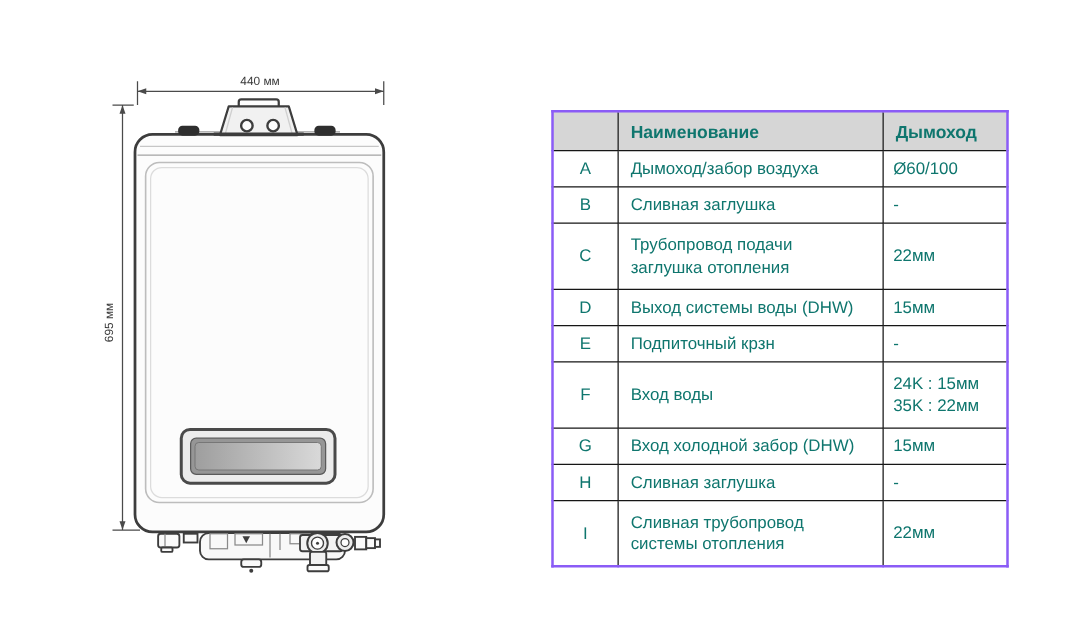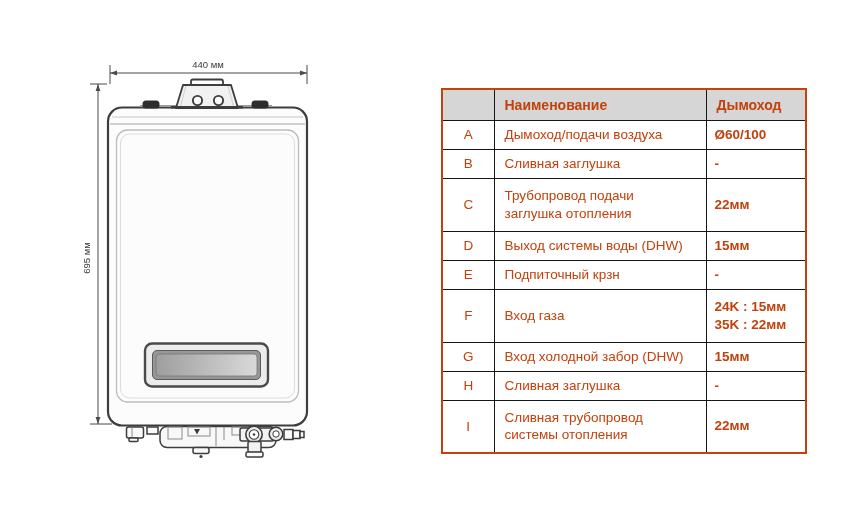--- a/index.html
+++ b/index.html
@@ -9,34 +9,34 @@
   .page { position: absolute; left: 0; top: 0; width: 864px; height: 508px; background: #ffffff; }
 
   
   .boiler-svg { position: absolute; left: 55px; top: 38px; width: 290px; height: 432px; }
   .dim-text { font-family: "Liberation Sans", sans-serif; font-size: 9.5px; fill: #3a3a3a; }
 
   
   .spec-table {
     position: absolute; left: 441px; top: 88px;
     border-collapse: collapse; table-layout: fixed; width: 364px;
-    font-size: 13.5px; color: #c2410c;
-    border: 2px solid #c2410c;
+    font-size: 13.5px; color: #0f766e;
+    border: 2px solid #8b5cf6;
   }
   .spec-table th, .spec-table td { border: 1.5px solid #161616; }
   .spec-table thead th {
     background: #d6d6d6; font-weight: bold; font-size: 14px;
     text-align: left; padding: 4px 6px 4px 10px; height: 31px;
   }
   .spec-table thead th.c-letter { padding: 0; }
   .spec-table tr.h1 { height: 29px; }
   .spec-table tr.h2 { height: 53px; }
   .c-letter { width: 52px; text-align: center; }
   .c-name  { width: 212px; padding: 3px 8px 3px 10px; line-height: 1.3; white-space: pre-line; }
-  .c-diam  { width: 100px; padding: 3px 6px 3px 8px; line-height: 1.3; white-space: pre-line; font-weight: bold; }
+  .c-diam  { width: 100px; padding: 3px 6px 3px 8px; line-height: 1.3; white-space: pre-line; }
 </style>
 </head>
 <body>
 
 <div class="page">
 
   <svg class="boiler-svg" viewBox="55 38 290 432" xmlns="http://www.w3.org/2000/svg">
     <defs>
       <linearGradient id="screenGrad" x1="0" y1="0" x2="1" y2="0">
         <stop offset="0" stop-color="#9e9e9e"></stop>
@@ -127,21 +127,21 @@
     <thead>
       <tr>
         <th class="c-letter"></th>
         <th>Наименование</th>
         <th>Дымоход</th>
       </tr>
     </thead>
     <tbody>
       <tr class="h1">
         <td class="c-letter">A</td>
-        <td class="c-name">Дымоход/подачи воздуха</td>
+        <td class="c-name">Дымоход/забор воздуха</td>
         <td class="c-diam">Ø60/100</td>
       </tr>
       <tr class="h1">
         <td class="c-letter">B</td>
         <td class="c-name">Сливная заглушка</td>
         <td class="c-diam">-</td>
       </tr>
       <tr class="h2">
         <td class="c-letter">C</td>
         <td class="c-name">Трубопровод подачи
@@ -153,21 +153,21 @@
         <td class="c-name">Выход системы воды (DHW)</td>
         <td class="c-diam">15мм</td>
       </tr>
       <tr class="h1">
         <td class="c-letter">E</td>
         <td class="c-name">Подпиточный крзн</td>
         <td class="c-diam">-</td>
       </tr>
       <tr class="h2">
         <td class="c-letter">F</td>
-        <td class="c-name">Вход газа</td>
+        <td class="c-name">Вход воды</td>
         <td class="c-diam">24K : 15мм
 35K : 22мм</td>
       </tr>
       <tr class="h1">
         <td class="c-letter">G</td>
         <td class="c-name">Вход холодной забор (DHW)</td>
         <td class="c-diam">15мм</td>
       </tr>
       <tr class="h1">
         <td class="c-letter">H</td>

